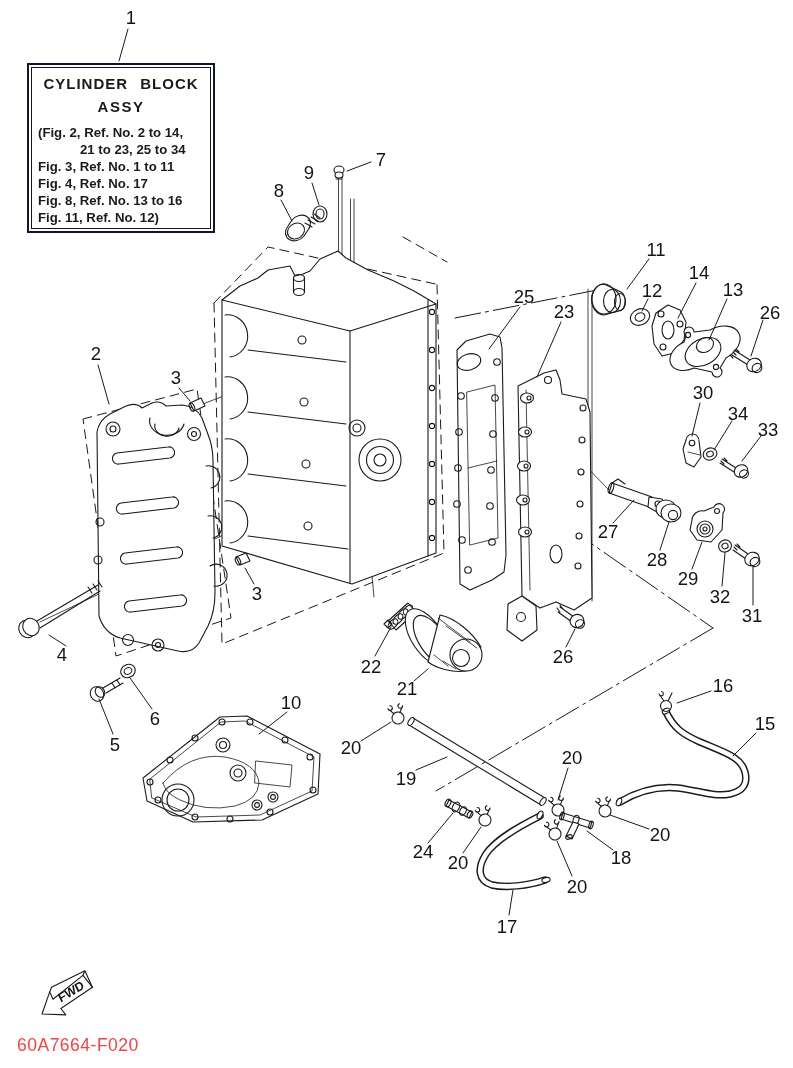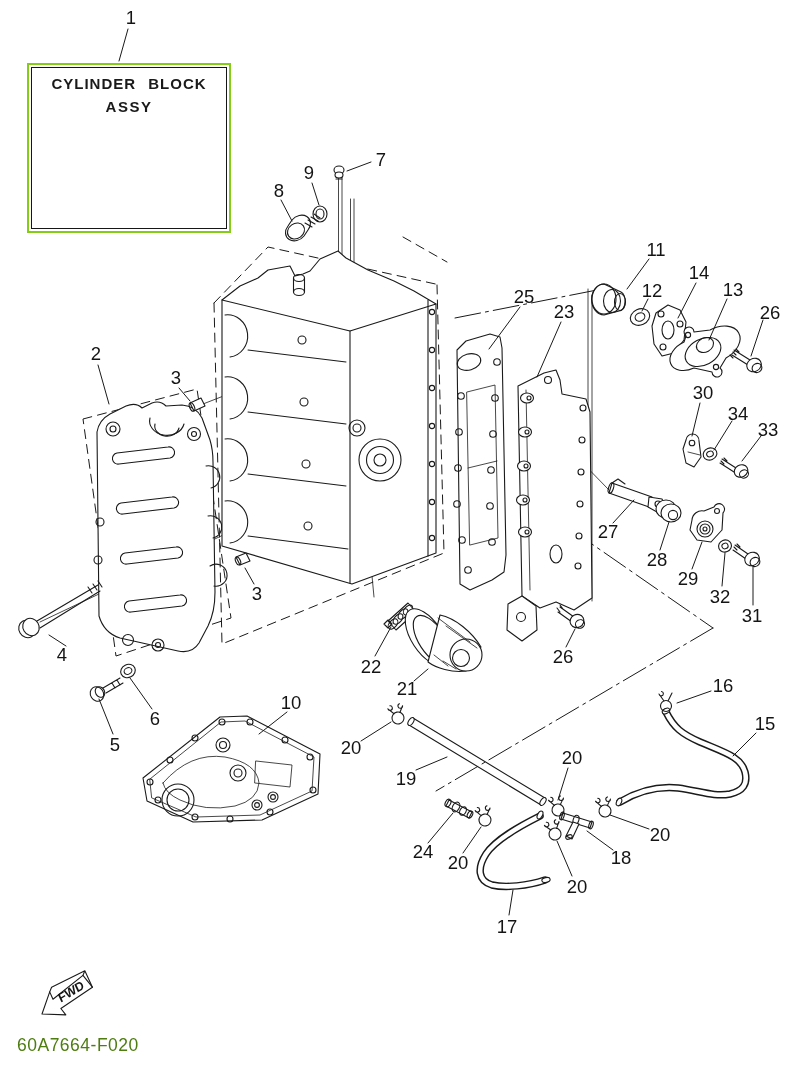--- a/index.html
+++ b/index.html
@@ -10,28 +10,28 @@
   svg .w{fill:#ffffff;}
   svg .thin{stroke-width:0.8;}
   svg .dash{stroke-dasharray:9 6;stroke-width:1;}
   svg .cline{stroke-dasharray:26 5 3 5;stroke-width:1;}
   svg .leader{stroke-width:1;}
   svg .ho{stroke-width:7.5;}
   svg .hi{stroke:#fff;stroke-width:4.6;}
   svg text{stroke:none;fill:#141414;}
   svg text.callout{font-family:"Liberation Sans",sans-serif;font-size:18.5px;text-anchor:middle;}
   svg text.fwd{font-family:"Liberation Sans",sans-serif;font-size:12.5px;font-weight:bold;text-anchor:middle;}
-  .title-box{position:absolute;left:27px;top:63px;width:204px;height:170px;
-             border:2px solid #84cc16;padding:2px;box-sizing:border-box;background:#fff;}
+  .title-box{position:absolute;left:27px;top:63px;width:188px;height:170px;
+             border:2px solid #0f172a;padding:2px;box-sizing:border-box;background:#fff;}
   .title-box-inner{width:100%;height:100%;border:1.5px solid #161616;box-sizing:border-box;overflow:hidden;}
   .tb-title{text-align:center;font-weight:bold;font-size:15px;letter-spacing:1px;word-spacing:7px;margin-top:7px;}
   .tb-assy{text-align:center;font-weight:bold;font-size:15px;letter-spacing:1.5px;margin-top:6px;}
   .tb-refs{font-size:13.2px;font-weight:bold;margin-top:9px;line-height:17px;padding-left:6px;white-space:nowrap;}
   .tb-refs .indent{padding-left:42px;}
-  .footer-code{position:absolute;left:17px;top:1035px;font-size:17.5px;letter-spacing:0.5px;color:#4d7c0f;}
+  .footer-code{position:absolute;left:17px;top:1035px;font-size:17.5px;letter-spacing:0.5px;color:#ef4444;}
 </style>
 </head>
 <body>
 
 <div class="stage">
 
   <svg width="793" height="1068" viewBox="0 0 793 1068">
 
     <defs>
       <g id="clampdef">
@@ -443,17 +443,25 @@
         <text x="720" y="596" class="callout" dominant-baseline="central">32</text>
         <text x="768" y="429" class="callout" dominant-baseline="central">33</text>
         <text x="738" y="413" class="callout" dominant-baseline="central">34</text>
       </g>
   </svg>
 
   <div class="title-box">
     <div class="title-box-inner">
       <div class="tb-title">CYLINDER BLOCK</div>
       <div class="tb-assy">ASSY</div>
+      <div class="tb-refs">
+        <div>(Fig. 2, Ref. No. 2 to 14,</div>
+        <div class="indent">21 to 23, 25 to 34</div>
+        <div>Fig. 3, Ref. No. 1 to 11</div>
+        <div>Fig. 4, Ref. No. 17</div>
+        <div>Fig. 8, Ref. No. 13 to 16</div>
+        <div>Fig. 11, Ref. No. 12)</div>
+      </div>
     </div>
   </div>
 
   <div class="footer-code">60A7664-F020</div>
 </div>
 
 </body></html>

